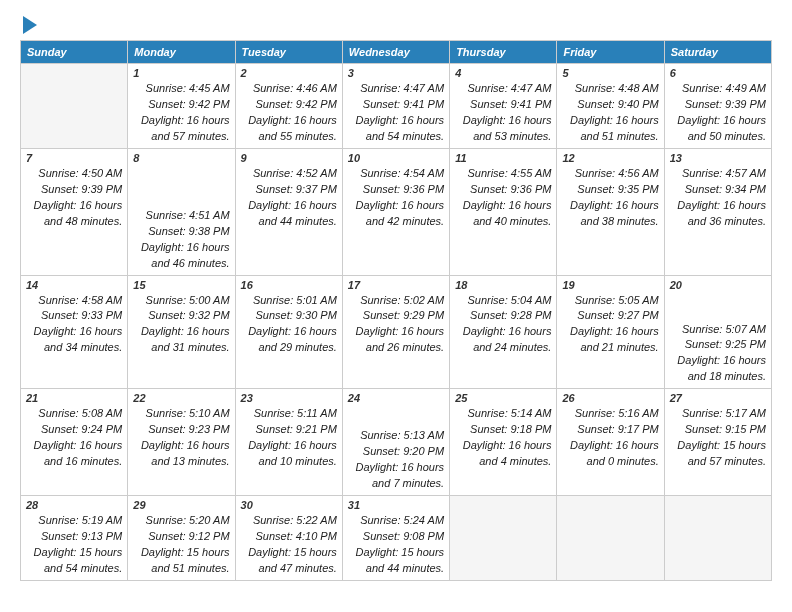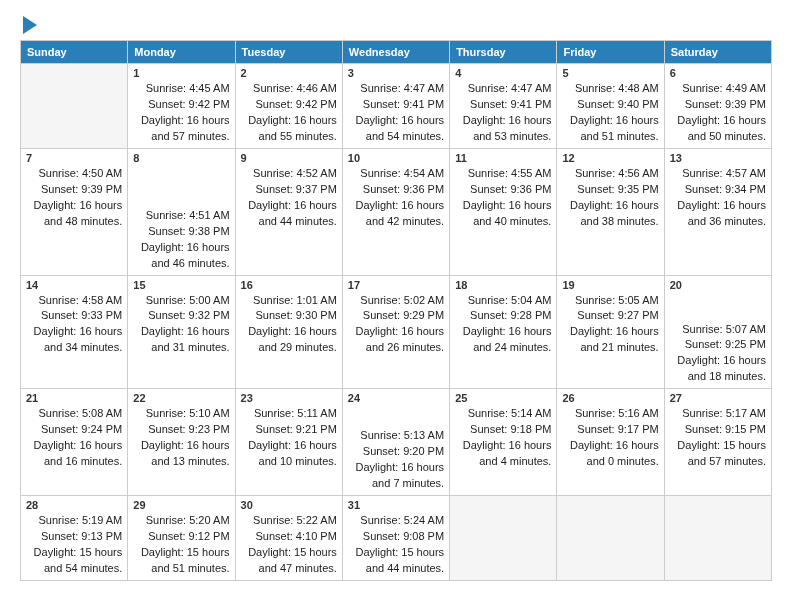--- a/index.html
+++ b/index.html
@@ -8,20 +8,21 @@
       background: #fff;
       width: 792px;
       height: 612px;
       overflow: hidden;
     }
     .page {
       width: 792px;
       height: 612px;
       padding: 16px 20px 26px 20px;
       background: #fff;
+      font-style: italic;
     }
     .header {
       display: flex;
       justify-content: space-between;
       align-items: flex-start;
       margin-bottom: 8px;
     }
     .title-block {
       text-align: right;
     }
@@ -240,21 +241,21 @@
           </td>
           <td>
             <span class="day-num">15</span>
             <div class="day-info" style="white-space: pre-line;">Sunrise: 5:00 AM
 Sunset: 9:32 PM
 Daylight: 16 hours
 and 31 minutes.</div>
           </td>
           <td>
             <span class="day-num">16</span>
-            <div class="day-info" style="white-space: pre-line;">Sunrise: 1:01 AM
+            <div class="day-info" style="white-space: pre-line;">Sunrise: 5:01 AM
 Sunset: 9:30 PM
 Daylight: 16 hours
 and 29 minutes.</div>
           </td>
           <td>
             <span class="day-num">17</span>
             <div class="day-info" style="white-space: pre-line;">Sunrise: 5:02 AM
 Sunset: 9:29 PM
 Daylight: 16 hours
 and 26 minutes.</div>

